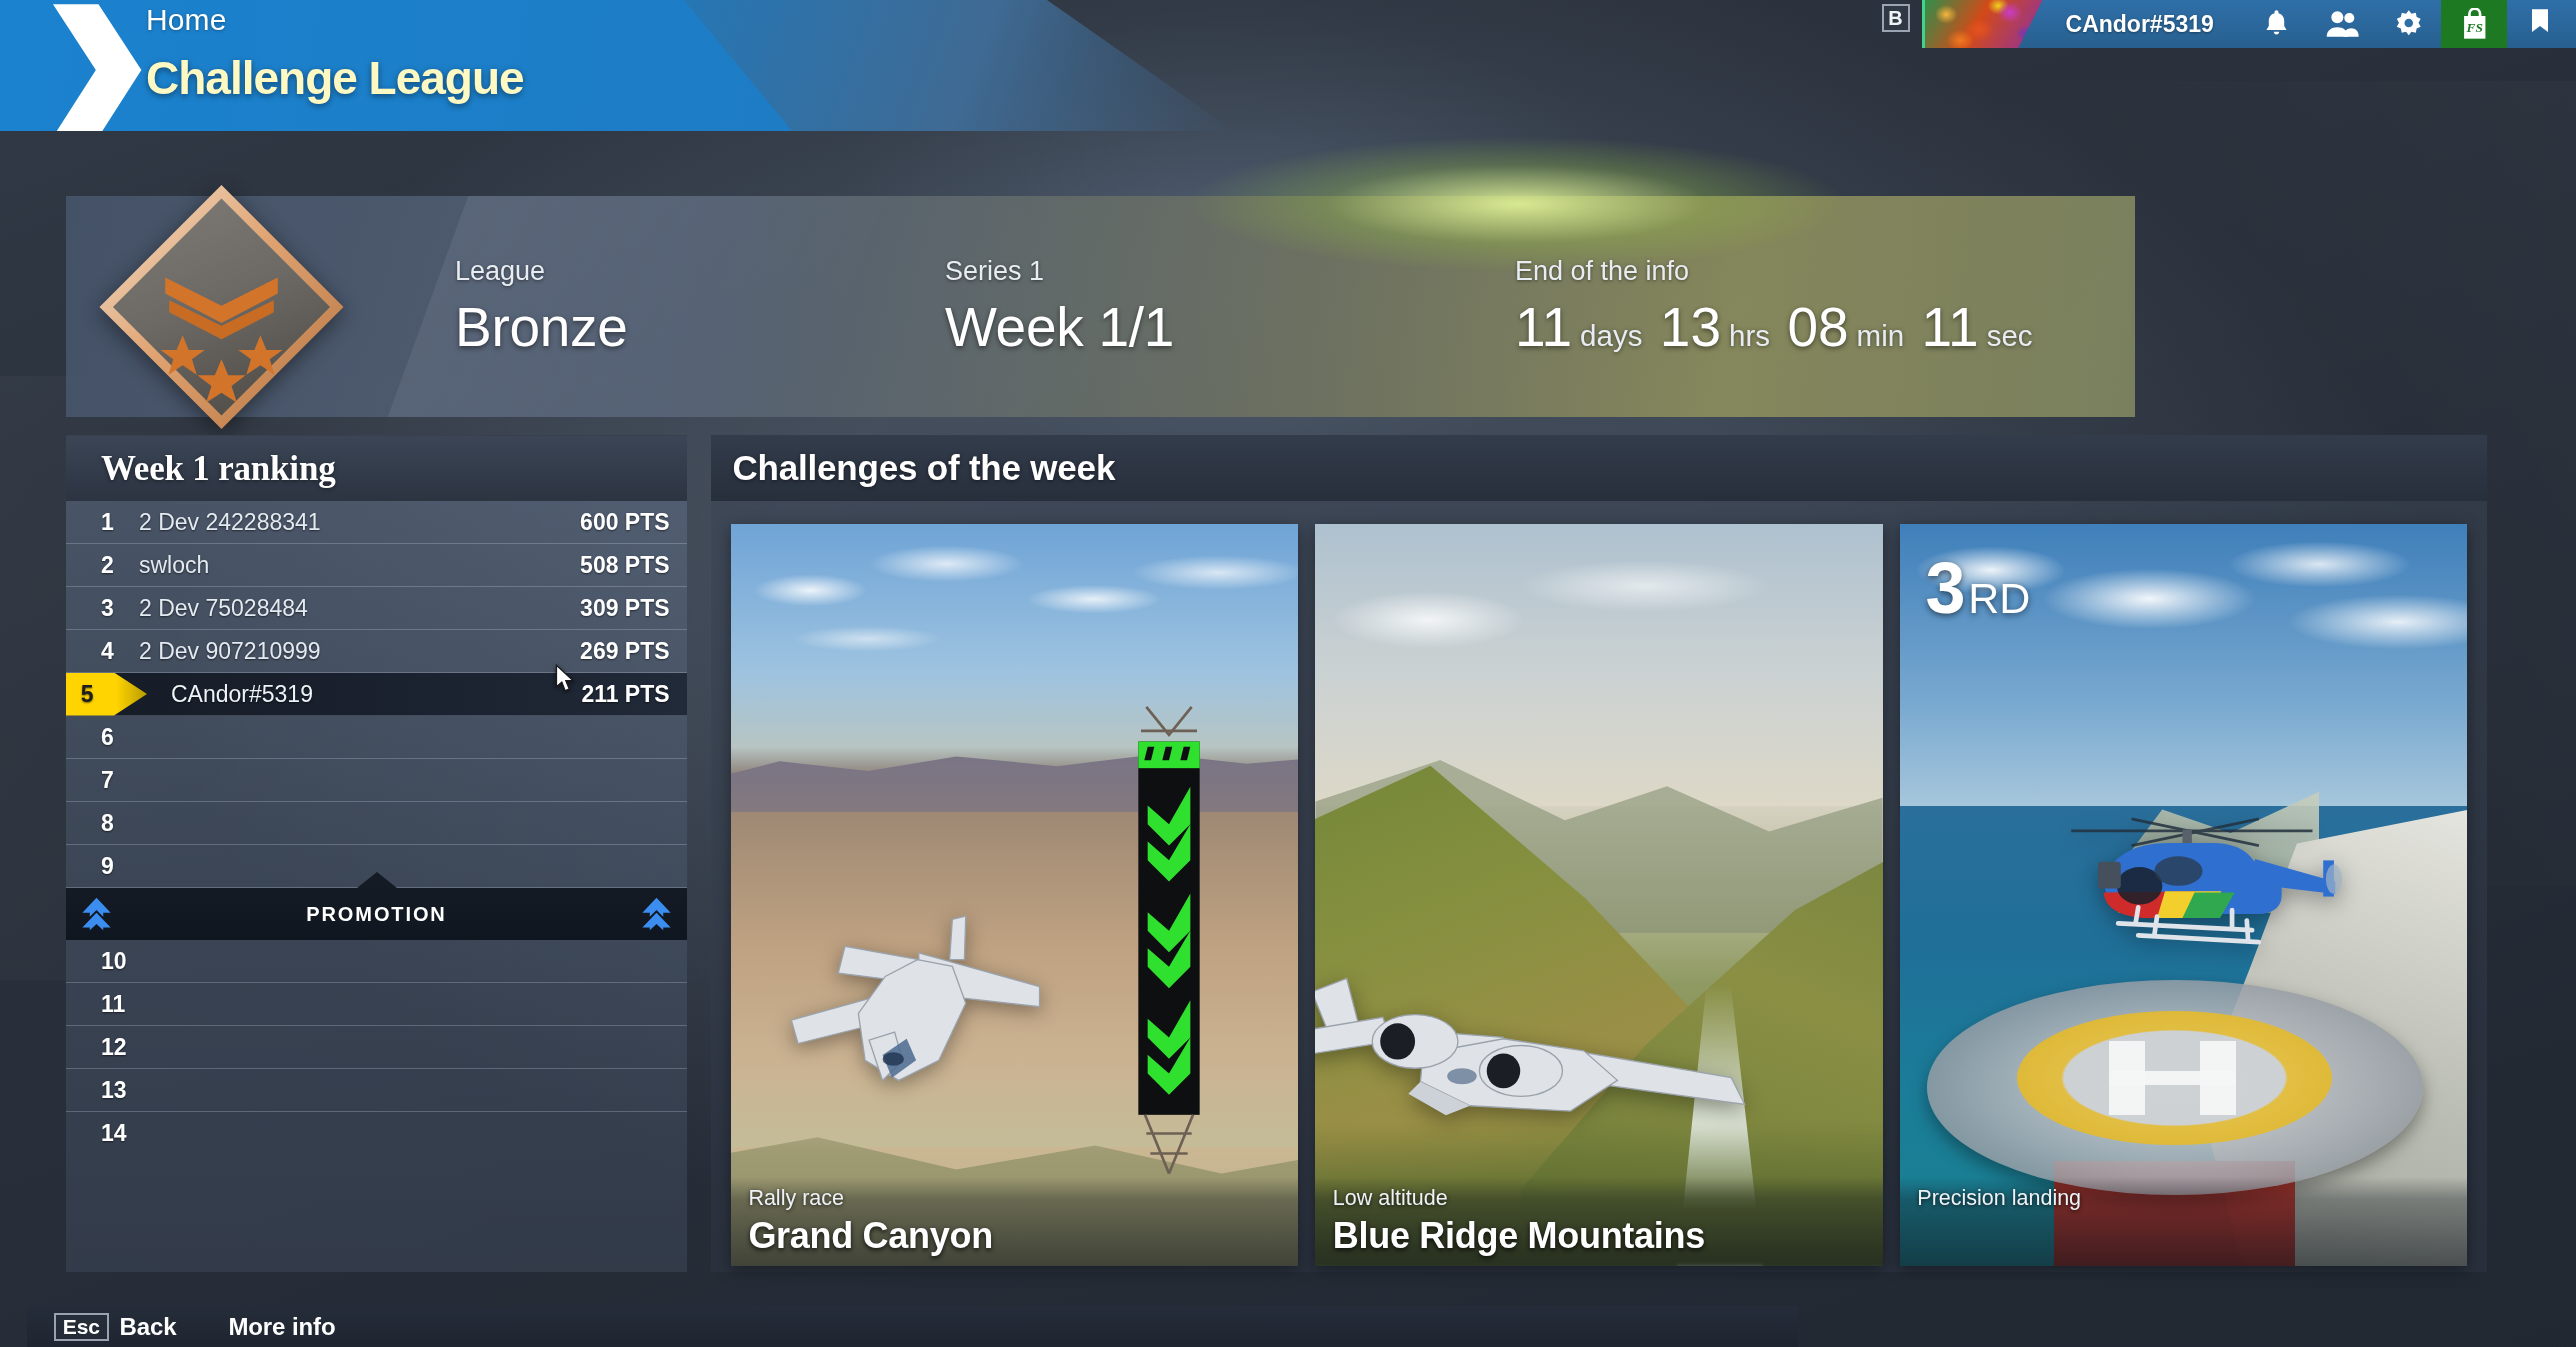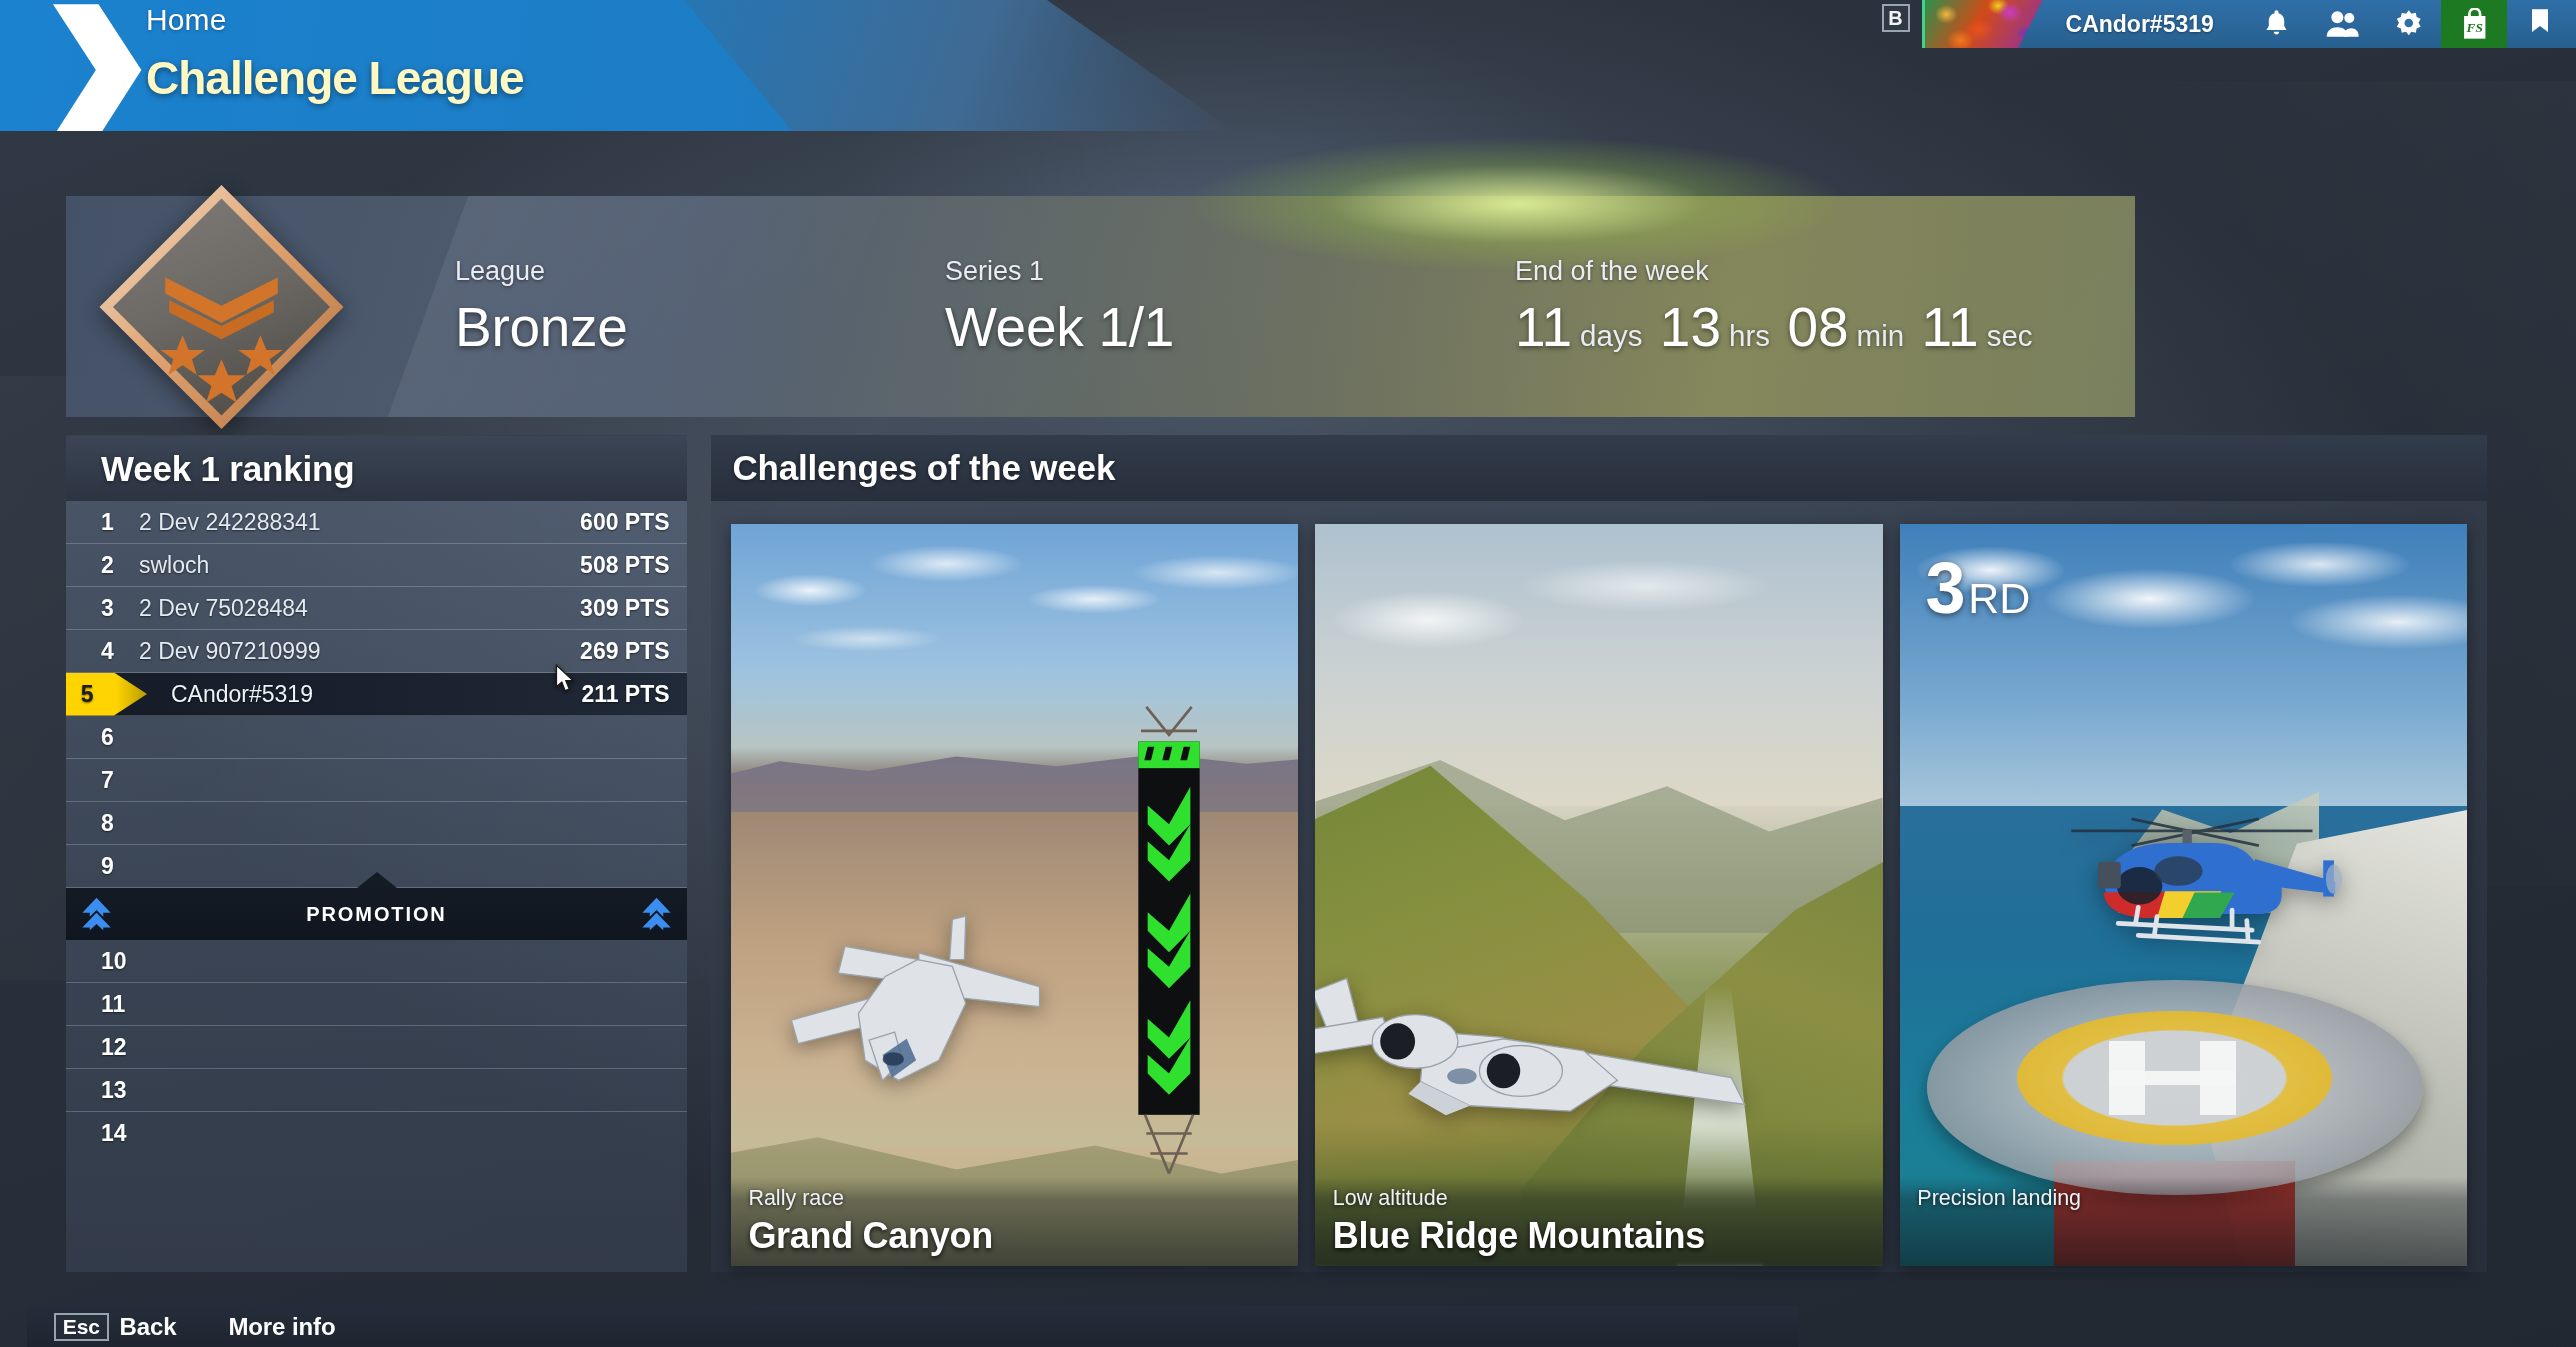--- a/index.html
+++ b/index.html
@@ -167,20 +167,21 @@
   .bn-timer .unit.last{ margin-right:0;text-align:right; }
 
   
   #ranking{
     position:absolute; left:66px; top:435px; width:621px; height:837px; z-index:15;
   }
   .rk-head{
     height:66px; background:linear-gradient(180deg,#3b4555 0%,#2c3442 100%);
     display:flex; align-items:center; padding-left:35px;
     border-top:0.7px solid rgba(255,255,255,.06);
+    font-family:Liberation Serif, serif;
   }
   .rk-head-t{ font-size:35px; color:#fff; font-weight:bold; letter-spacing:-0.2px;
     text-shadow:0 1.3px 4px rgba(0,0,0,.5); }
   .rk-body{
     height:771px; position:relative;
     background:linear-gradient(180deg, rgba(96,112,136,.50) 0%, rgba(78,92,114,.48) 42%, rgba(62,72,90,.52) 100%);
   }
   .rk-row{
     height:43px; display:flex; align-items:center; position:relative;
     border-bottom:1.3px solid rgba(210,222,238,.26);
@@ -544,21 +545,21 @@
   <div class="bn-cols">
     <div class="bn-col c1">
       <div class="bn-lbl">League</div>
       <div class="bn-val">Bronze</div>
     </div>
     <div class="bn-col c2">
       <div class="bn-lbl">Series 1</div>
       <div class="bn-val">Week 1/1</div>
     </div>
     <div class="bn-col c3">
-      <div class="bn-lbl">End of the week</div>
+      <div class="bn-lbl">End of the info</div>
       <div class="bn-timer">
         <span class="num">11</span>
         <span class="unit">days</span>
         <span class="num">13</span>
         <span class="unit">hrs</span>
         <span class="num">08</span>
         <span class="unit">min</span>
         <span class="num">11</span>
         <span class="unit last">sec</span>
       </div>

